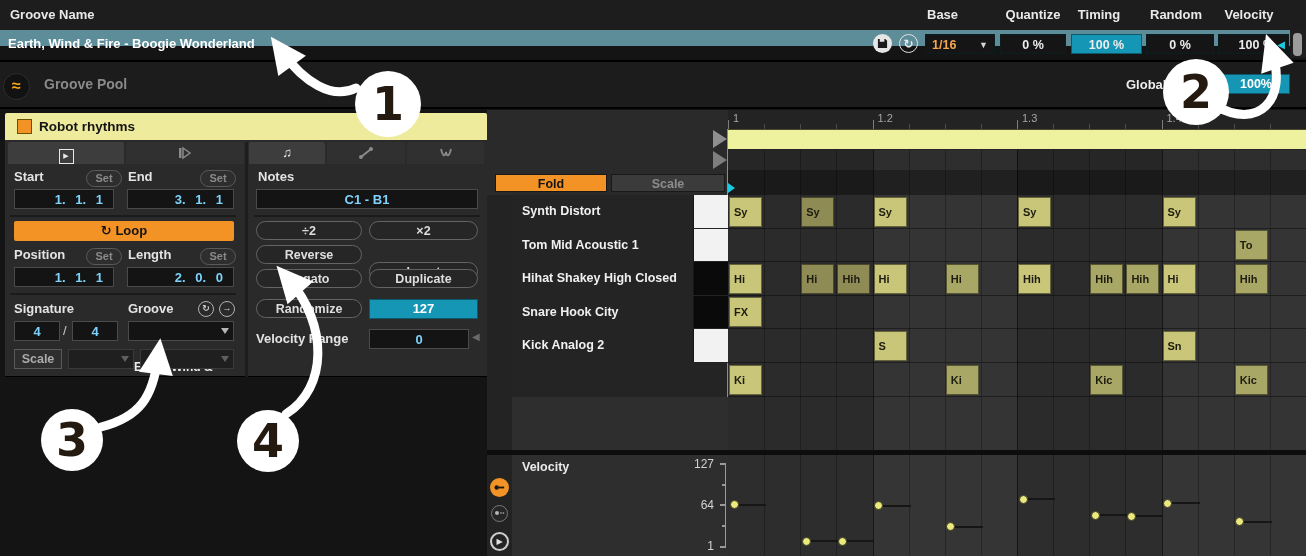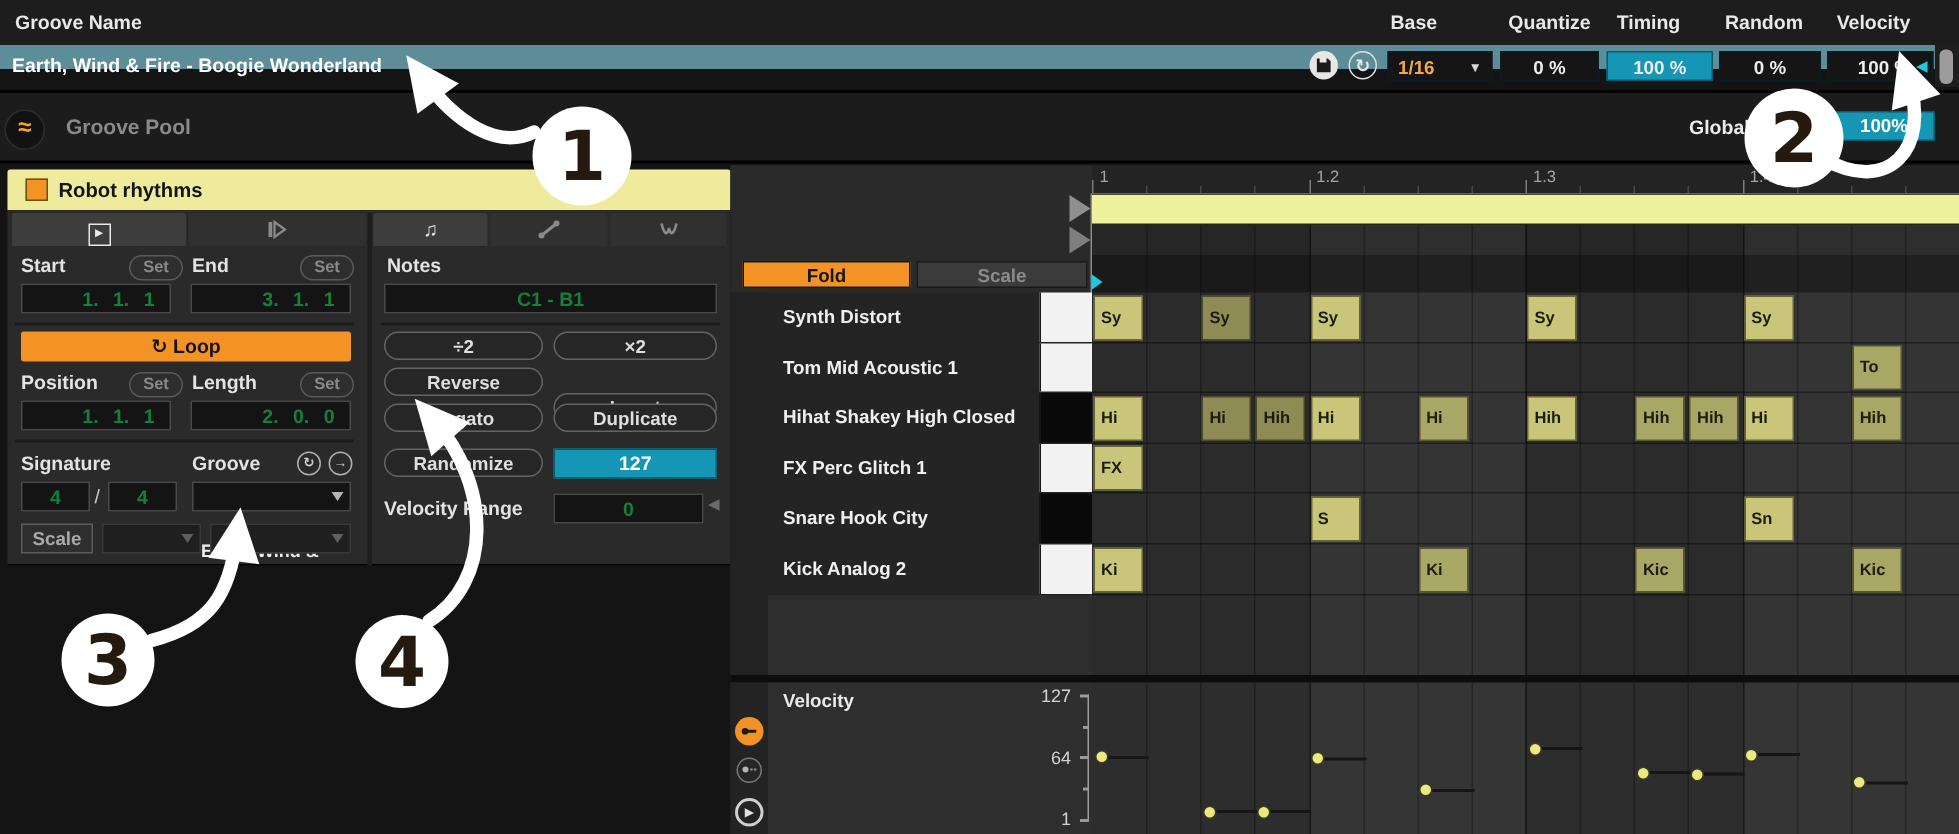--- a/index.html
+++ b/index.html
@@ -16,21 +16,21 @@
   
   .gp-bar{left:0;top:60px;width:1306px;height:49px;background:#1c1c1c;border-top:2px solid #000;border-bottom:2px solid #000;box-sizing:border-box;}
   
   .panel{left:5px;top:113px;width:482px;height:264px;background:#2a2a2a;border-bottom:1px solid #000;box-sizing:border-box;}
   .cliptitle{left:5px;top:113px;width:482px;height:27px;background:#eeeb9c;color:#141414;font-size:13.5px;font-weight:bold;line-height:27px;border-radius:2px 2px 0 0;}
   .tab{position:absolute;top:142px;height:22px;background:#303030;border-radius:2px 2px 0 0;text-align:center;line-height:22px;color:#8a8a8a;}
   .tab.active{background:#3d3d3d;color:#e8e8e8;}
   .lbl{position:absolute;color:#e3e3e3;font-size:13px;font-weight:bold;}
   .setpill{position:absolute;width:34px;height:15px;border:1px solid #5a5a5a;border-radius:9px;background:#2e2e2e;color:#8a8a8a;
            font-size:11px;font-weight:bold;text-align:center;line-height:15px;}
-  .vbox{position:absolute;height:20px;background:#141414;border:1px solid #4a4a4a;color:#15803d;font-size:13px;font-weight:bold;
+  .vbox{position:absolute;height:20px;background:#141414;border:1px solid #4a4a4a;color:#7dd3fc;font-size:13px;font-weight:bold;
         line-height:20px;box-sizing:border-box;text-align:right;padding-right:10px;word-spacing:6px;}
   .pill{position:absolute;height:19px;background:#262626;border:1px solid #646464;border-radius:10px;color:#dedede;
         font-size:12.5px;font-weight:bold;text-align:center;line-height:18px;box-sizing:border-box;}
   .divider{position:absolute;height:2px;background:#1b1b1b;}
   .ddown{position:absolute;height:20px;background:#141414;border:1px solid #4a4a4a;box-sizing:border-box;color:#ededed;
          font-size:12px;font-weight:bold;line-height:18px;}
   .ddarrow{position:absolute;right:4px;top:6px;width:0;height:0;border-left:4px solid transparent;border-right:4px solid transparent;border-top:6px solid #b5b5b5;}
   
   .fold{left:495px;top:174px;width:112px;height:18px;background:#f39325;color:#141414;font-size:12.5px;font-weight:bold;text-align:center;line-height:18px;border:1px solid #191919;box-sizing:border-box;}
   .scalebtn{left:611px;top:174px;width:114px;height:18px;background:#3b3b3b;color:#8c8c8c;font-size:12.5px;font-weight:bold;text-align:center;line-height:18px;border:1px solid #191919;box-sizing:border-box;}
@@ -255,24 +255,20 @@
         <div class="tname">Synth Distort</div>
         <div class="tkey white"></div>
       </div>
       <div class="trow">
         <div class="tname">Tom Mid Acoustic 1</div>
         <div class="tkey white"></div>
       </div>
       <div class="trow">
         <div class="tname">Hihat Shakey High Closed</div>
         <div class="tkey black"></div>
-      </div>
-      <div class="trow">
-        <div class="tname">FX Perc Glitch 1</div>
-        <div class="tkey white"></div>
       </div>
       <div class="trow">
         <div class="tname">Snare Hook City</div>
         <div class="tkey black"></div>
       </div>
       <div class="trow">
         <div class="tname">Kick Analog 2</div>
         <div class="tkey white"></div>
       </div>
     </div>

